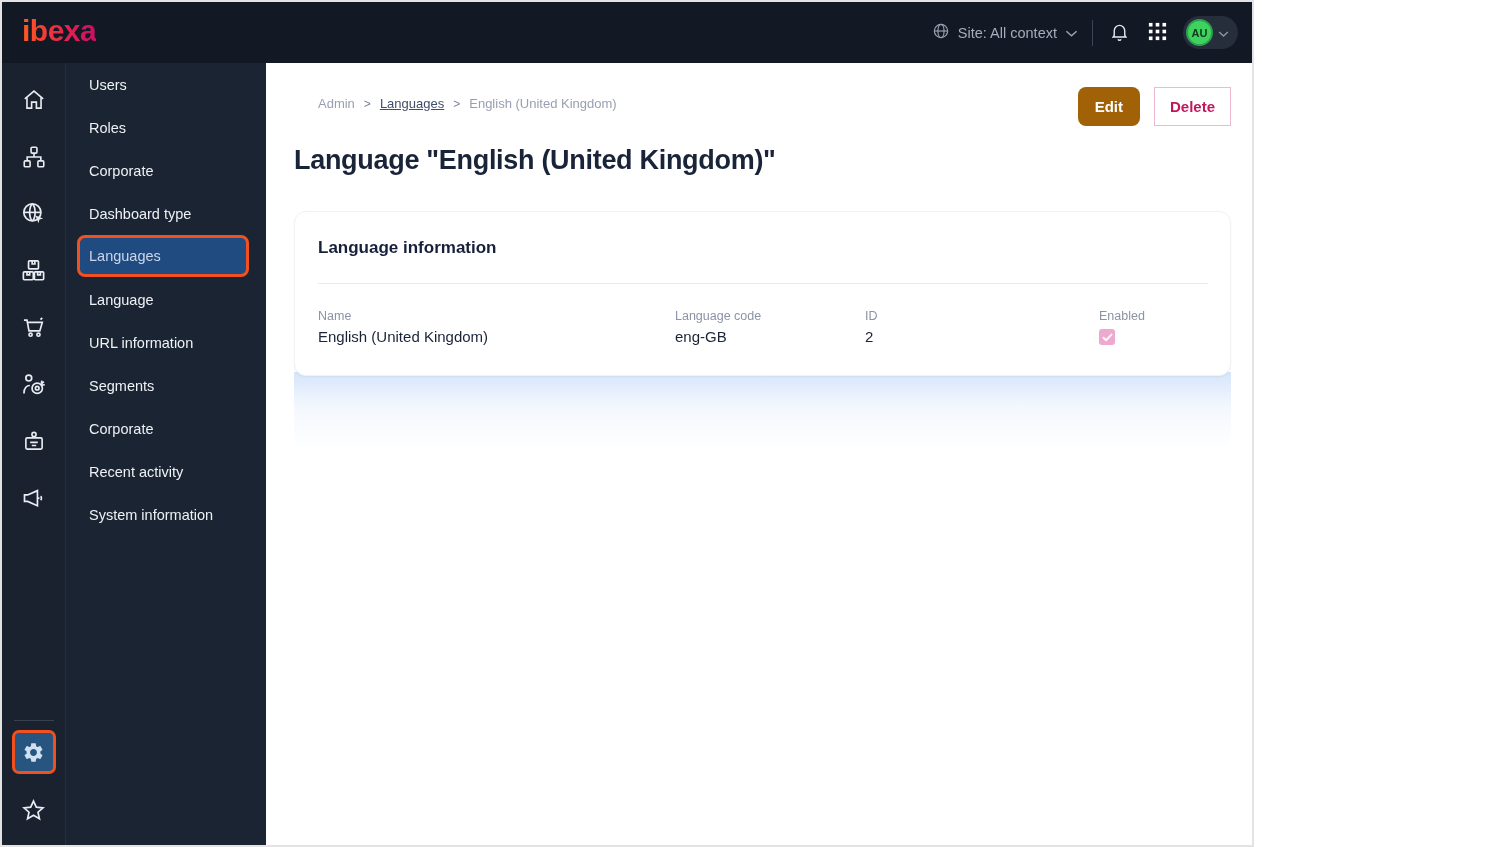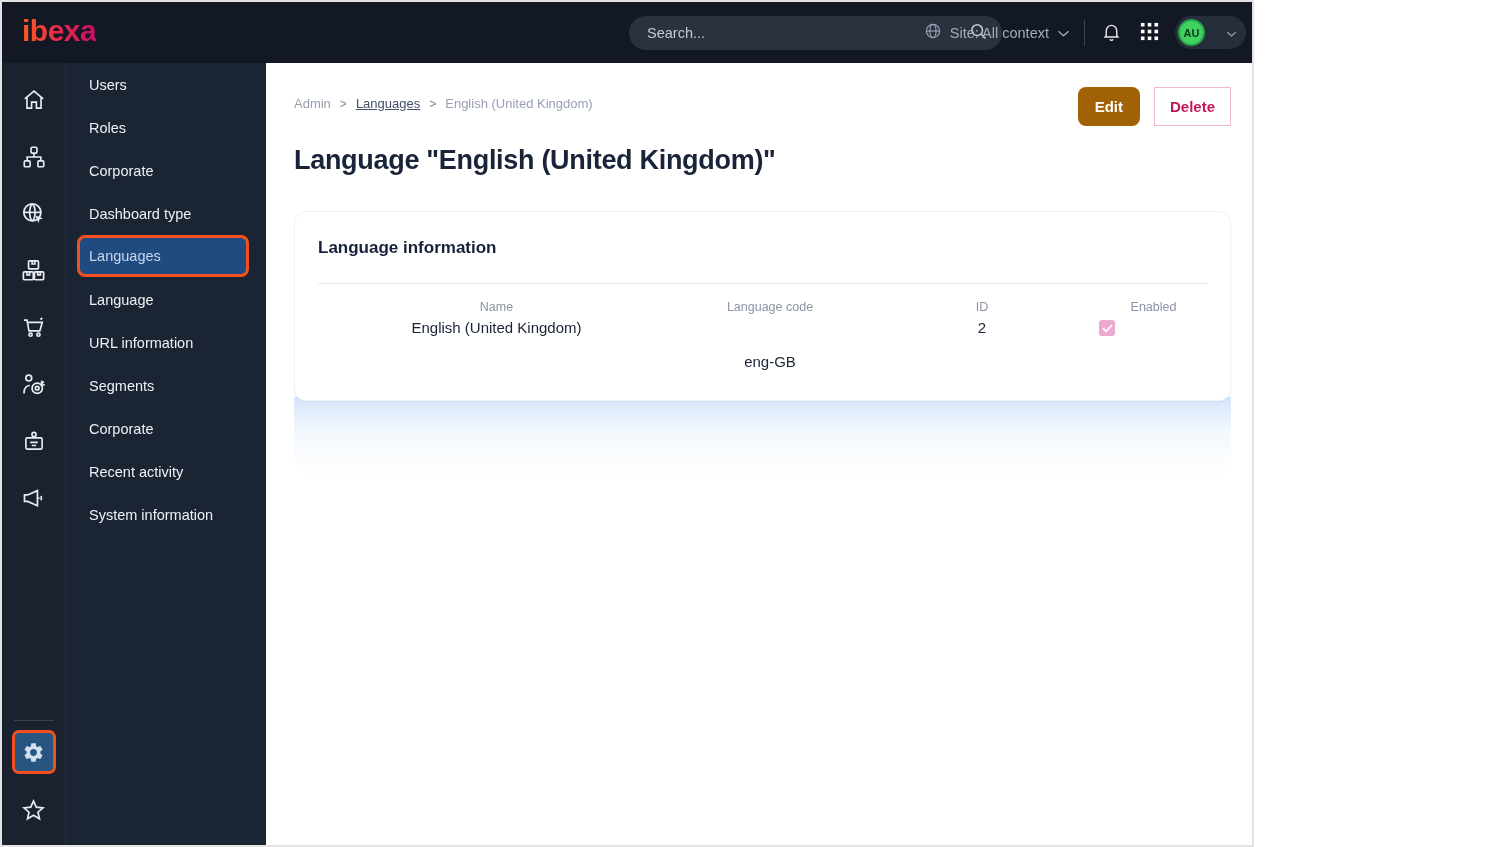--- a/index.html
+++ b/index.html
@@ -8,25 +8,25 @@
 
   
   .topbar{ height:61px; background:#131924; flex:0 0 auto; position:relative; display:flex; align-items:center; }
   .logo{ position:absolute; left:20px; top:12px; font-size:30px; font-weight:800; letter-spacing:-0.5px;
          background:linear-gradient(90deg,#ff5a1f 0%,#e8244e 55%,#c80f63 100%);
          -webkit-background-clip:text; background-clip:text; color:transparent; cursor:pointer; }
   .searchbar{ position:absolute; left:627px; top:14px; width:373px; height:34px; background:#2a3240; border-radius:17px;
               display:flex; align-items:center; padding:0 14px 0 18px; }
   .searchbar input{ flex:1; background:transparent; border:none; outline:none; color:#d6dae2; font-size:14.5px; font-family:"Liberation Sans", sans-serif; }
   .searchbar input::placeholder{ color:#c3c9d3; opacity:1; }
-  .top-right{ position:absolute; right:6px; top:0; height:61px; display:flex; align-items:center; gap:14px; }
+  .top-right{ position:absolute; right:14px; top:0; height:61px; display:flex; align-items:center; gap:14px; }
   .site-context{ display:flex; align-items:center; gap:8px; color:#a6adbb; font-size:14.5px; cursor:pointer; }
   .v-divider{ width:1px; height:26px; background:#3c4454; }
   .icon-btn{ background:none; border:none; padding:2px; cursor:pointer; display:flex; align-items:center; }
-  .avatar-pill{ display:flex; align-items:center; gap:21px; background:#262e3c; border-radius:17px; padding:3px 9px 3px 3px; cursor:pointer; }
+  .avatar-pill{ display:flex; align-items:center; gap:5px; background:#262e3c; border-radius:17px; padding:3px 9px 3px 3px; cursor:pointer; }
   .avatar-circle{ width:27px; height:27px; border-radius:50%; background:#3ed35f; border:2px solid #2aa24b; color:#123620;
                   font-size:11px; font-weight:700; display:flex; align-items:center; justify-content:center; }
 
   
   .body-row{ flex:1; display:flex; min-height:0; }
 
   
   .rail{ width:64px; background:#1a2230; border-right:1px solid #262f3e; display:flex; flex-direction:column; align-items:center; padding:8px 0 12px; }
   .rail-item{ width:64px; height:57px; display:flex; align-items:center; justify-content:center; cursor:pointer; background:none; border:none; }
   .rail-bottom{ margin-top:auto; display:flex; flex-direction:column; align-items:center; width:100%; }
@@ -34,59 +34,50 @@
   .rail-item.gear-active{ width:44px; height:44px; background:#27557f; border:3px solid #f2511f; border-radius:7px; margin-bottom:13px; }
   .rail svg{ display:block; }
 
   
   .sidebar{ width:200px; background:#1b2432; display:flex; flex-direction:column; }
   .side-item{ height:43px; display:flex; align-items:center; padding-left:23px; color:#eef1f5; font-size:14.5px; cursor:pointer; background:none; border:none; text-align:left; font-family:"Liberation Sans", sans-serif; }
   .side-item.active{ height:42px; margin:0 17px 1px 11px; padding-left:9px; background:#1f4b80; border:3px solid #f2511f; border-radius:8px; color:#c9d6ec; }
 
   
   .main{ flex:1; background:#fff; padding:0 21px 0 28px; overflow:hidden; }
-  .main-header{ display:flex; align-items:flex-start; justify-content:space-between; padding-top:24px; }
+  .main-header{ display:flex; align-items:flex-start; justify-content:space-between; padding-top:24px;margin-left:24px; }
   .breadcrumb{ font-size:13px; color:#97a0b2; padding-top:9px; display:flex; gap:9px; align-items:center; }
   .breadcrumb .sep{ color:#7b8498; font-size:12px; }
   .crumb-link{ color:#424e68; text-decoration:underline; cursor:pointer; }
   .btn-row{ display:flex; gap:14px; }
   .btn-primary{ background:#a16207; color:#fff; border:none; border-radius:8px; padding:10px 17px; font-size:15px; font-weight:700; cursor:pointer; font-family:"Liberation Sans", sans-serif; }
   .btn-secondary{ background:#fff; color:#c2175c; border:1px solid #f1b8d2; border-radius:0; padding:10px 15px; font-size:15px; font-weight:600; cursor:pointer; font-family:"Liberation Sans", sans-serif; }
   .page-title{ margin-top:19px; font-size:27px; font-weight:700; color:#1a2439; letter-spacing:-0.3px; }
 
   .card{ position:relative; z-index:2; margin-top:35px; background:#fff; border:1px solid #f0f2f6; border-radius:12px;
          padding:26px 22px 30px 23px; box-shadow:0 1px 2px rgba(16,24,40,.05); }
   .card-heading{ font-size:17px; font-weight:700; color:#17203a; }
   .card-divider{ border:none; border-top:1px solid #e8eaee; margin-top:25px; }
-  .fields{ display:flex; margin-top:16px;text-align:center; }
+  .fields{ display:flex; margin-top:25px; }
   .field{ display:flex; flex-direction:column; }
-  .field-1{ flex:0 0 357px; } .field-2{ flex:0 0 190px;gap:34px; } .field-3{ flex:0 0 234px; } .field-4{ flex:1; }
+  .field-1{ flex:0 0 357px; } .field-2{ flex:0 0 190px; } .field-3{ flex:0 0 234px; } .field-4{ flex:1; }
   .field-label{ font-size:12.5px; color:#8b93a4; }
   .field-value{ margin-top:5px; font-size:15px; color:#1a2439; }
   .checkbox{ margin-top:6px; width:16px; height:16px; border-radius:3px; background:#eda9ce; display:flex; align-items:center; justify-content:center; }
   .glow{ position:relative; z-index:1; height:88px; margin-top:-4px; border-radius:0 0 30px 30px;
          background:linear-gradient(180deg, rgba(206,224,250,0.85) 0%, rgba(230,240,252,0.45) 40%, rgba(255,255,255,0) 90%); }
 </style>
 </head>
 <body>
 
 <div class="screen">
 
   <header class="topbar">
     <div class="logo">ibexa</div>
 
-    <div class="searchbar">
-      <input type="text" placeholder="Search..." style="">
-      <span>
-        <svg width="19" height="19" viewBox="0 0 20 20" fill="none" stroke="#c3c9d3" stroke-width="1.6">
-          <circle cx="8.6" cy="8.6" r="5.6"></circle>
-            <path d="M13 13 L17.4 17.4"></path>
-        </svg>
-      </span>
-    </div>
 
     <div class="top-right">
       <div class="site-context">
         <span>
           <svg width="18" height="18" viewBox="0 0 20 20" fill="none" stroke="#9aa2b0" stroke-width="1.3">
             <circle cx="10" cy="10" r="7.4"></circle>
               <ellipse cx="10" cy="10" rx="3.4" ry="7.4"></ellipse>
               <path d="M2.6 10 H17.4"></path>
           </svg>
         </span>

